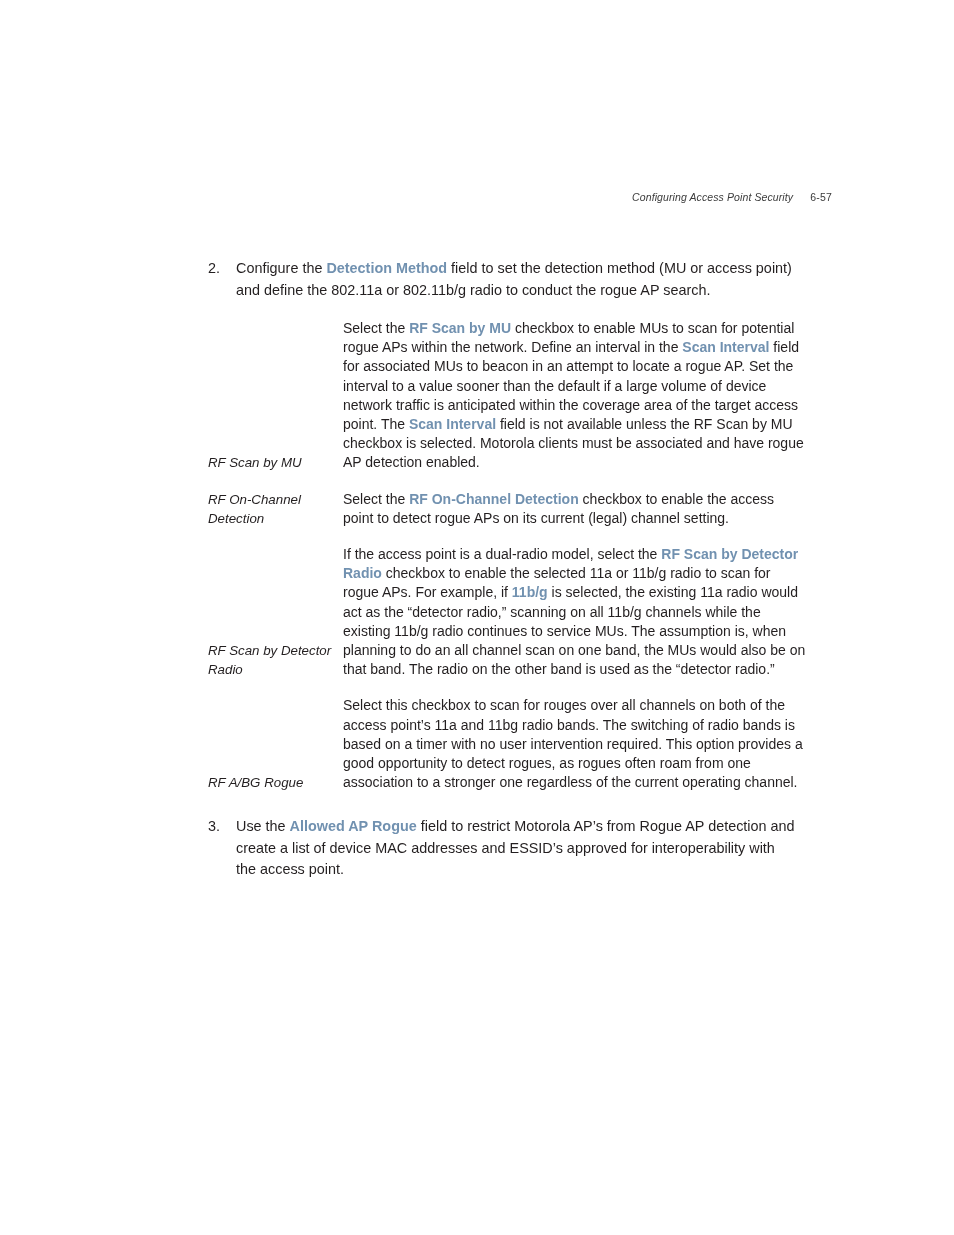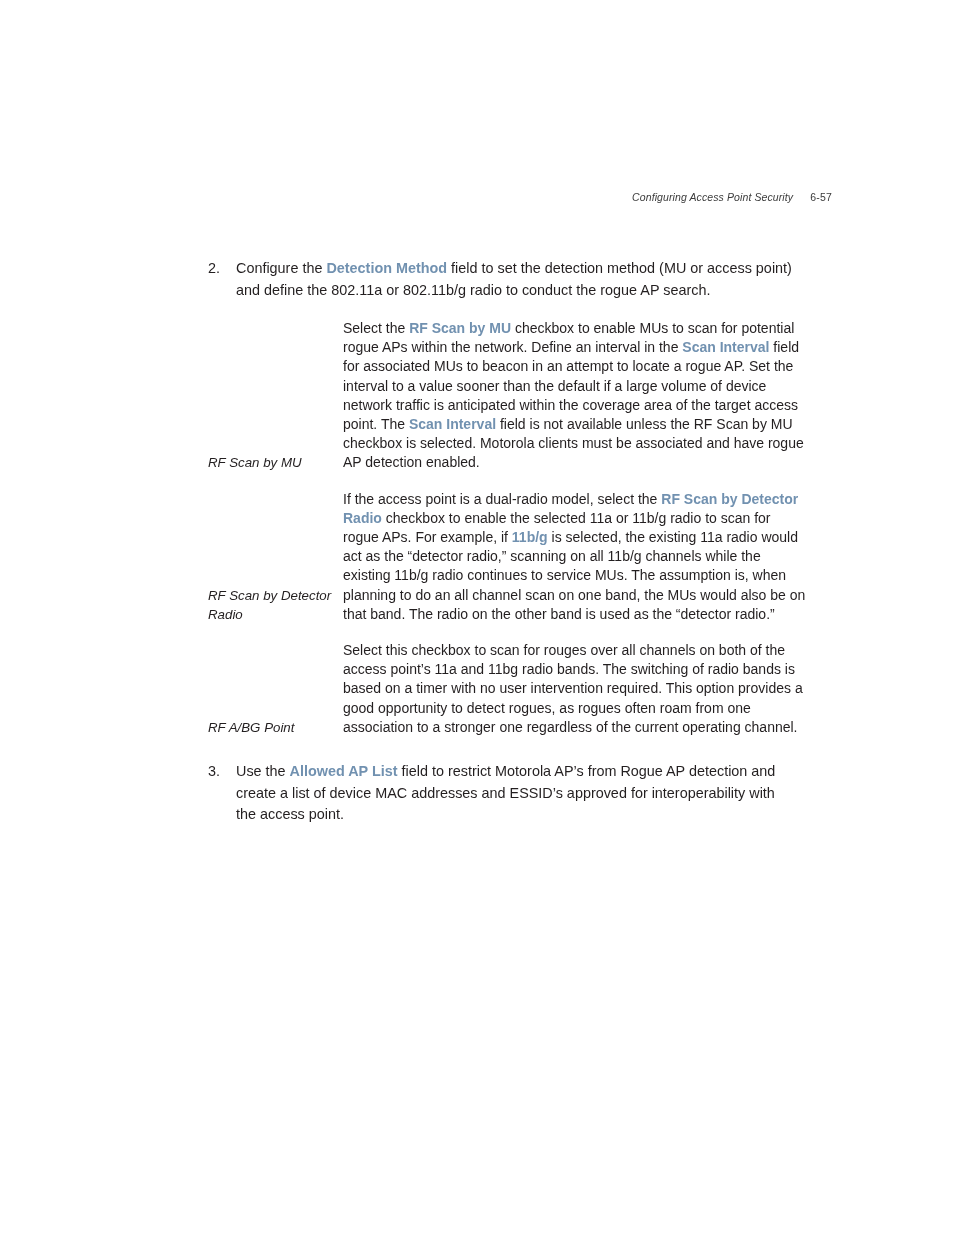--- a/index.html
+++ b/index.html
@@ -123,37 +123,41 @@
       </div>
     </div>
 
     <div class="deflist">
 
       <div class="defrow">
         <div class="defterm">RF Scan by MU</div>
         <div class="defdesc"><span>Select the </span><span class="ui">RF Scan by MU</span><span> checkbox to enable MUs to scan for potential rogue APs within the network. Define an interval in the </span><span class="ui">Scan Interval</span><span> field for associated MUs to beacon in an attempt to locate a rogue AP. Set the interval to a value sooner than the default if a large volume of device network traffic is anticipated within the coverage area of the target access point. The </span><span class="ui">Scan Interval</span><span> field is not available unless the RF Scan by MU checkbox is selected. Motorola clients must be associated and have rogue AP detection enabled.</span></div>
       </div>
 
+      <div class="defrow">
+        <div class="defterm">RF On-Channel Detection</div>
+        <div class="defdesc"><span>Select the </span><span class="ui">RF On-Channel Detection</span><span> checkbox to enable the access point to detect rogue APs on its current (legal) channel setting.</span></div>
+      </div>
 
       <div class="defrow">
         <div class="defterm">RF Scan by Detector Radio</div>
         <div class="defdesc"><span>If the access point is a dual-radio model, select the </span><span class="ui">RF Scan by Detector Radio</span><span> checkbox to enable the selected 11a or 11b/g radio to scan for rogue APs. For example, if </span><span class="ui">11b/g</span><span> is selected, the existing 11a radio would act as the “detector radio,” scanning on all 11b/g channels while the existing 11b/g radio continues to service MUs. The assumption is, when planning to do an all channel scan on one band, the MUs would also be on that band. The radio on the other band is used as the “detector radio.”</span></div>
       </div>
 
       <div class="defrow">
-        <div class="defterm">RF A/BG Point</div>
+        <div class="defterm">RF A/BG Rogue</div>
         <div class="defdesc"><span>Select this checkbox to scan for rouges over all channels on both of the access point’s 11a and 11bg radio bands. The switching of radio bands is based on a timer with no user intervention required. This option provides a good opportunity to detect rogues, as rogues often roam from one association to a stronger one regardless of the current operating channel.</span></div>
       </div>
 
     </div>
 
     <div class="step step3-wrap">
       <div class="step-num">3.</div>
       <div class="step-text">
-        <span>Use the </span><span class="ui">Allowed AP List</span><span> field to restrict Motorola AP’s from Rogue AP detection and create a list of device MAC addresses and ESSID’s approved for interoperability with the access point.</span>
+        <span>Use the </span><span class="ui">Allowed AP Rogue</span><span> field to restrict Motorola AP’s from Rogue AP detection and create a list of device MAC addresses and ESSID’s approved for interoperability with the access point.</span>
       </div>
     </div>
 
     <div class="deflist deflist-3">
       <div class="defrow">
       </div>
     </div>
 
   </div>
 </div>

